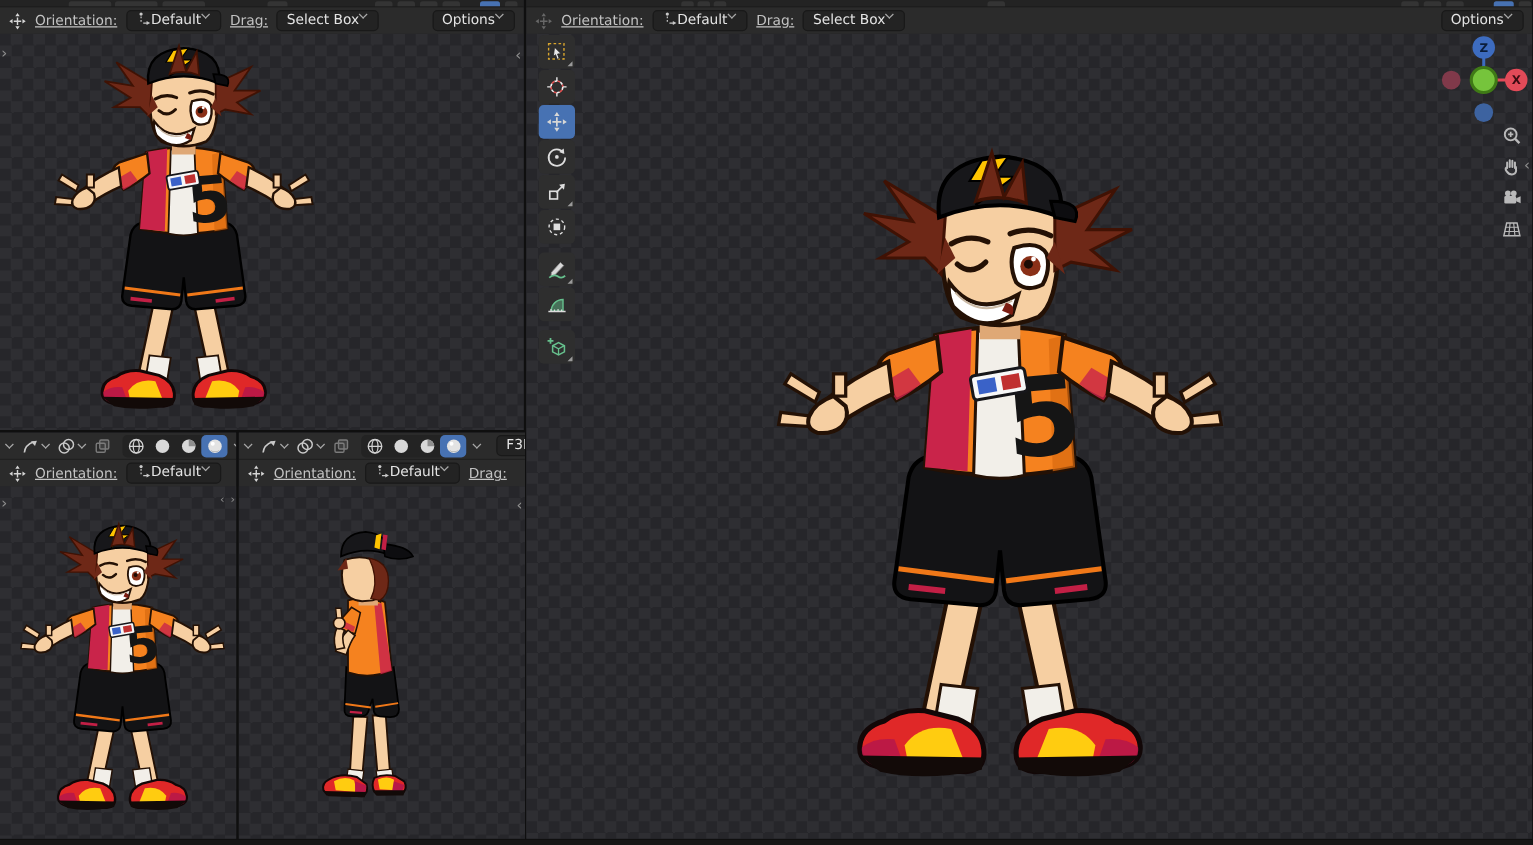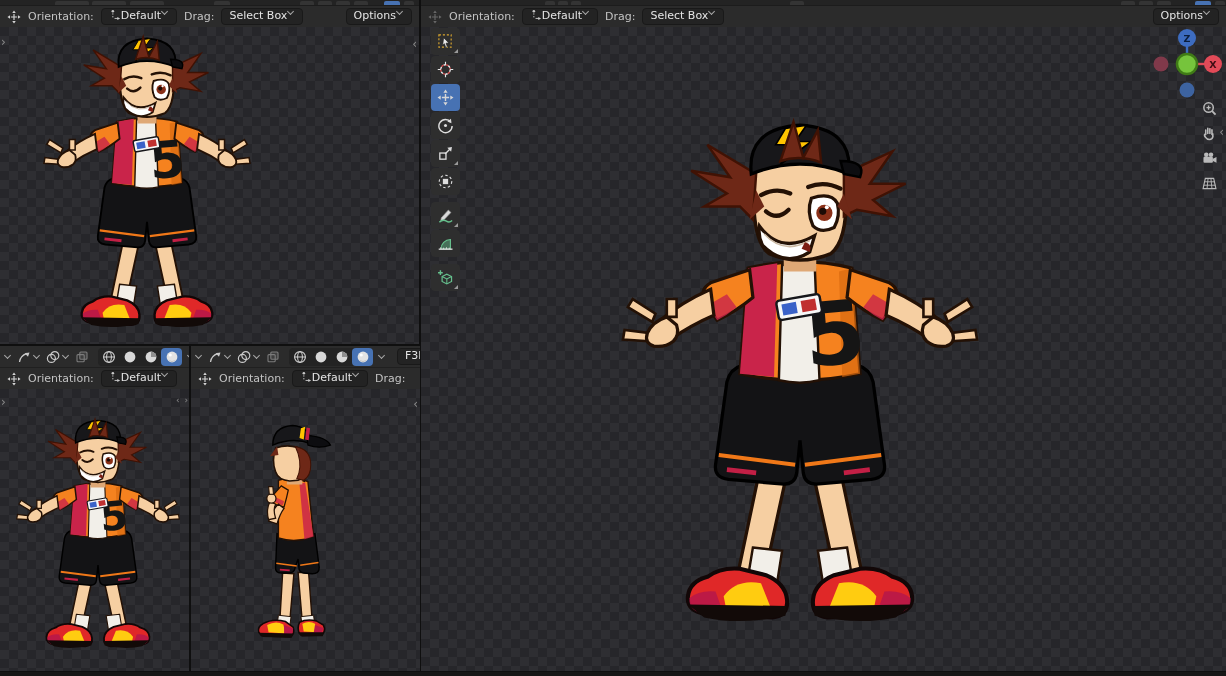--- a/index.html
+++ b/index.html
@@ -7,21 +7,21 @@
        font-family:"DejaVu Sans","Liberation Sans",sans-serif;font-size:11px;color:var(--text-dim,#c3c3c3);
        overflow:hidden;user-select:none;}
   .vp{position:absolute;overflow:hidden;background:var(--check-dark,#26262a);}
   
   .strip{position:relative;height:5px;background:#232323;border-bottom:1px solid #1c1c1c;}
   .pb{position:absolute;bottom:0;height:4px;background:#343434;border-radius:2px 2px 0 0;}
   .pb.blue{background:var(--accent-blue,#4772b3);}
   
   .hdr{position:relative;height:21px;background:var(--header-bg,#2b2b2b);display:flex;align-items:center;
        gap:7px;padding:0 7px;white-space:nowrap;overflow:hidden;border-bottom:1px solid #202020;}
-  .lbl{color:var(--text-dim,#c3c3c3);}
+  .lbl{color:var(--text-dim,#c3c3c3);text-decoration:underline;}
   .dd{display:inline-flex;align-items:flex-start;gap:0;height:17px;padding:0 7px;border-radius:4px;
       background:var(--widget-bg,#232323);border:1px solid var(--widget-border,#191919);
       color:var(--text-bright,#e4e4e4);font-size:11px;font-family:inherit;cursor:pointer;}
   .sp{flex:1;}
   .chev{width:8px;height:7px;position:relative;display:inline-block;flex:none;}
   .chev::before{content:"";position:absolute;left:1px;top:0;width:4px;height:4px;
       border-right:1.4px solid #a8a8a8;border-bottom:1.4px solid #a8a8a8;transform:rotate(45deg);}
   
   .i12{width:12px;height:12px;flex:none;} .i14{width:14px;height:14px;flex:none;}
   .i17{width:17px;height:17px;} .dim{opacity:.55;}

